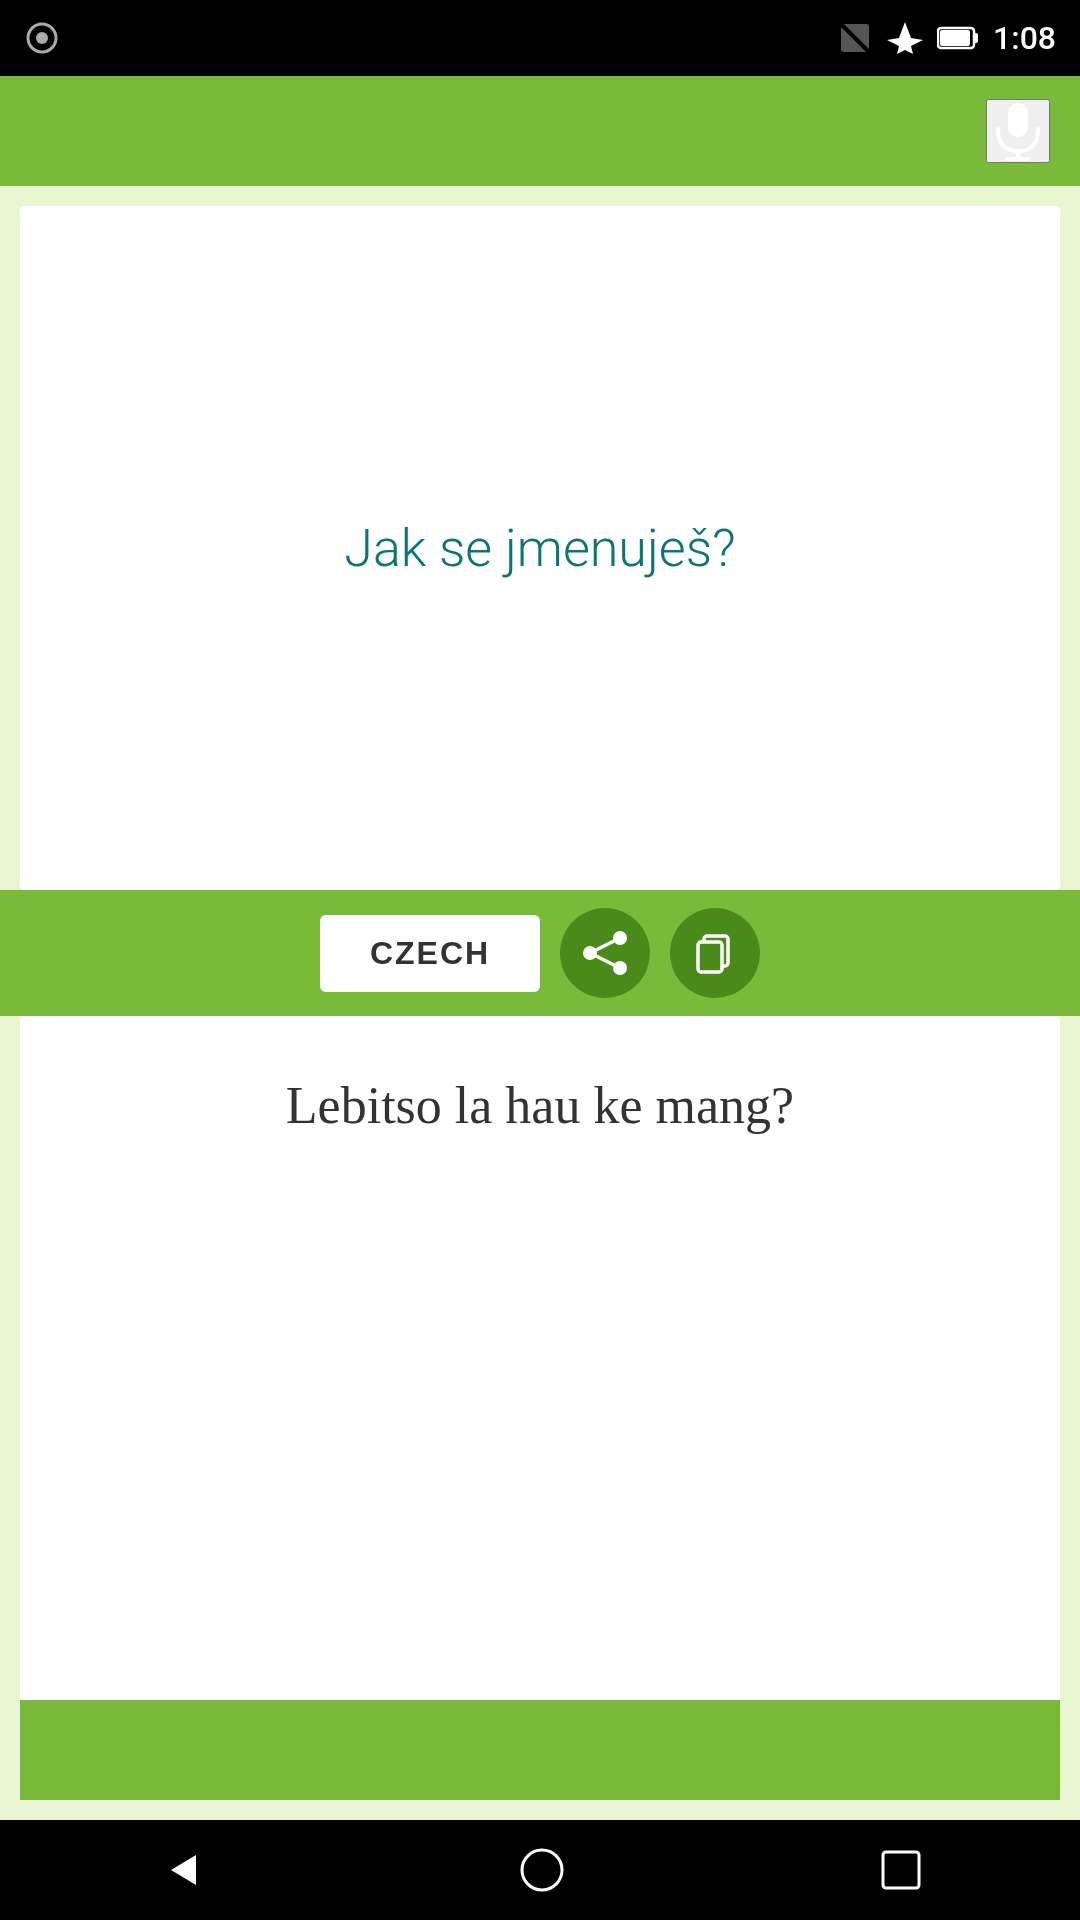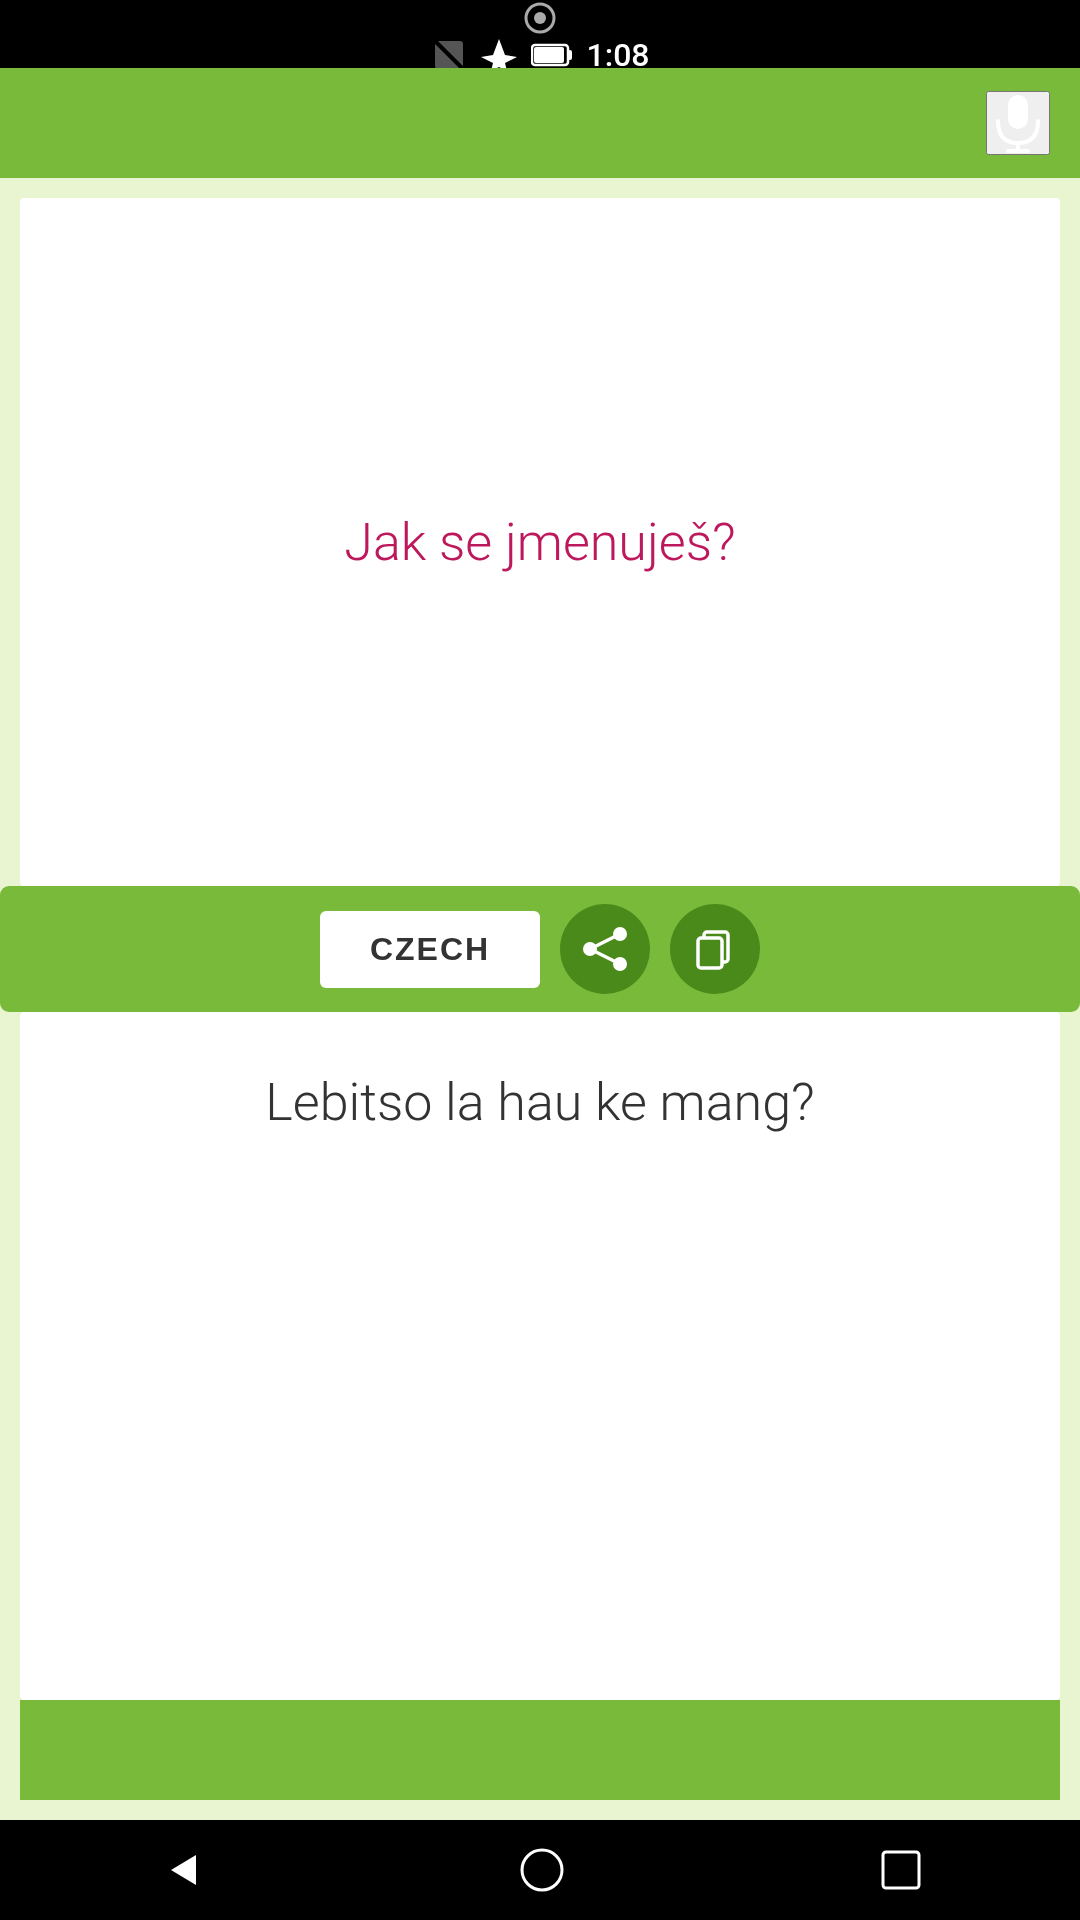--- a/index.html
+++ b/index.html
@@ -11,28 +11,27 @@
       background: #000;
       font-family: 'Roboto', Arial, sans-serif;
       display: flex;
       flex-direction: column;
       overflow: hidden;
     }
 
     
     .status-bar {
       width: 100%;
-      height: 68px;
+      height: 76px;
       background: #000;
       display: flex;
       align-items: center;
       justify-content: space-between;
       padding: 0 24px;
       flex-shrink: 0;
-      flex-direction: column;
     }
     .status-left {
       display: flex;
       align-items: center;
       gap: 10px;
     }
     .status-right {
       display: flex;
       align-items: center;
       gap: 14px;
@@ -77,36 +76,35 @@
       background: #fff;
       margin: 20px 20px 0 20px;
       display: flex;
       align-items: center;
       justify-content: center;
       border-radius: 4px;
     }
 
     .source-text {
       font-size: 52px;
-      color: #be185d;
+      color: #0f766e;
       text-align: center;
       padding: 40px;
       font-weight: 300;
     }
 
     
     .language-bar {
       background: #7aba3a;
       padding: 18px 20px;
       display: flex;
       align-items: center;
       justify-content: center;
       gap: 20px;
       flex-shrink: 0;
-      border-radius: 9px;
     }
 
     .lang-btn {
       background: #fff;
       border: none;
       border-radius: 6px;
       padding: 20px 40px;
       font-size: 32px;
       font-weight: 700;
       color: #333;
@@ -138,20 +136,21 @@
       justify-content: center;
       border-radius: 4px;
     }
 
     .target-text {
       font-size: 52px;
       color: #333;
       text-align: center;
       padding: 60px 40px;
       font-weight: 300;
+      font-family: Liberation Serif, serif;
     }
 
     
     .bottom-bar {
       background: #7aba3a;
       height: 100px;
       flex-shrink: 0;
       margin: 0 20px 20px 20px;
     }
 

